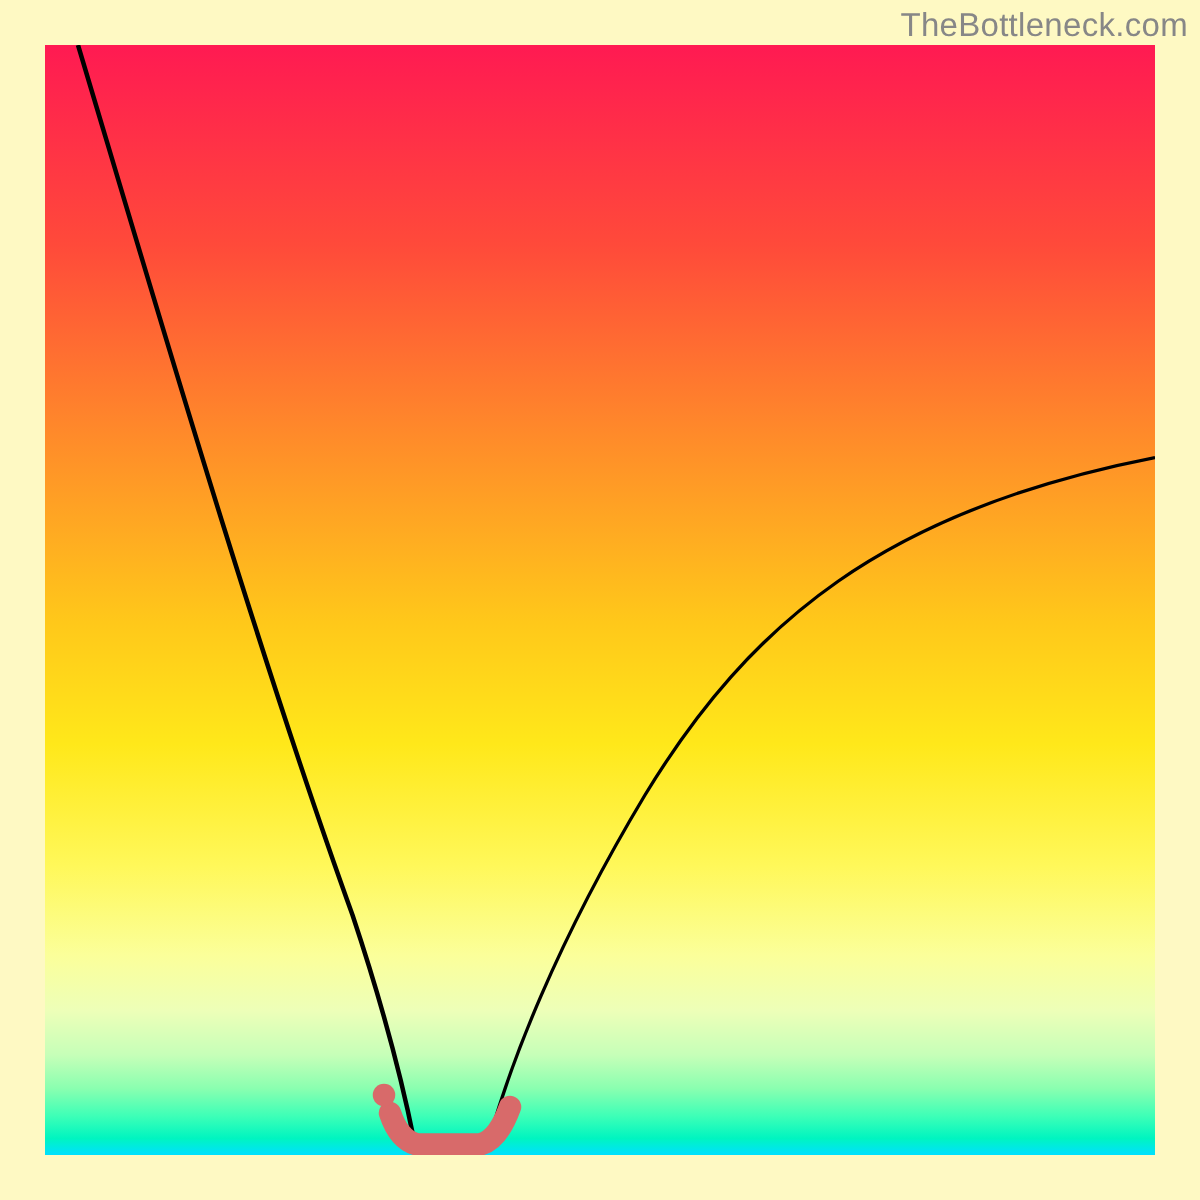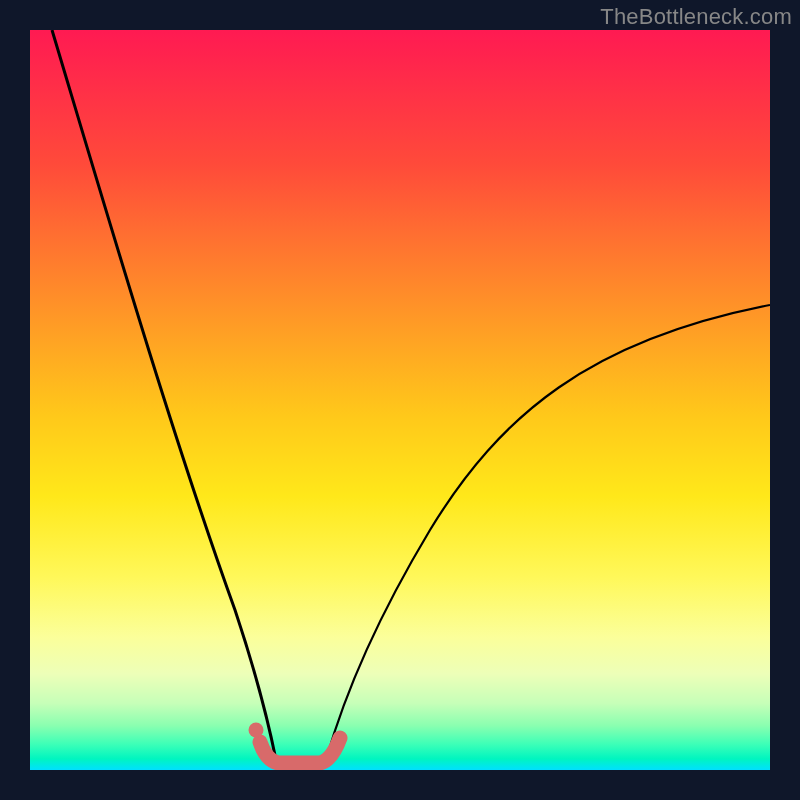--- a/index.html
+++ b/index.html
@@ -10,21 +10,21 @@
     overflow: hidden;
     background: #000;
     font-family: Arial, sans-serif;
   }
   .frame {
     position: absolute;
     top: 0;
     left: 0;
     width: 800px;
     height: 800px;
-    background: #0f172a;
+    background: #fef9c3;
   }
   .plot {
     position: absolute;
     top: 30px;
     left: 30px;
     width: 740px;
     height: 740px;
     background: linear-gradient(to bottom,
       #ff1a52 0%,
       #ff4a3a 18%,

